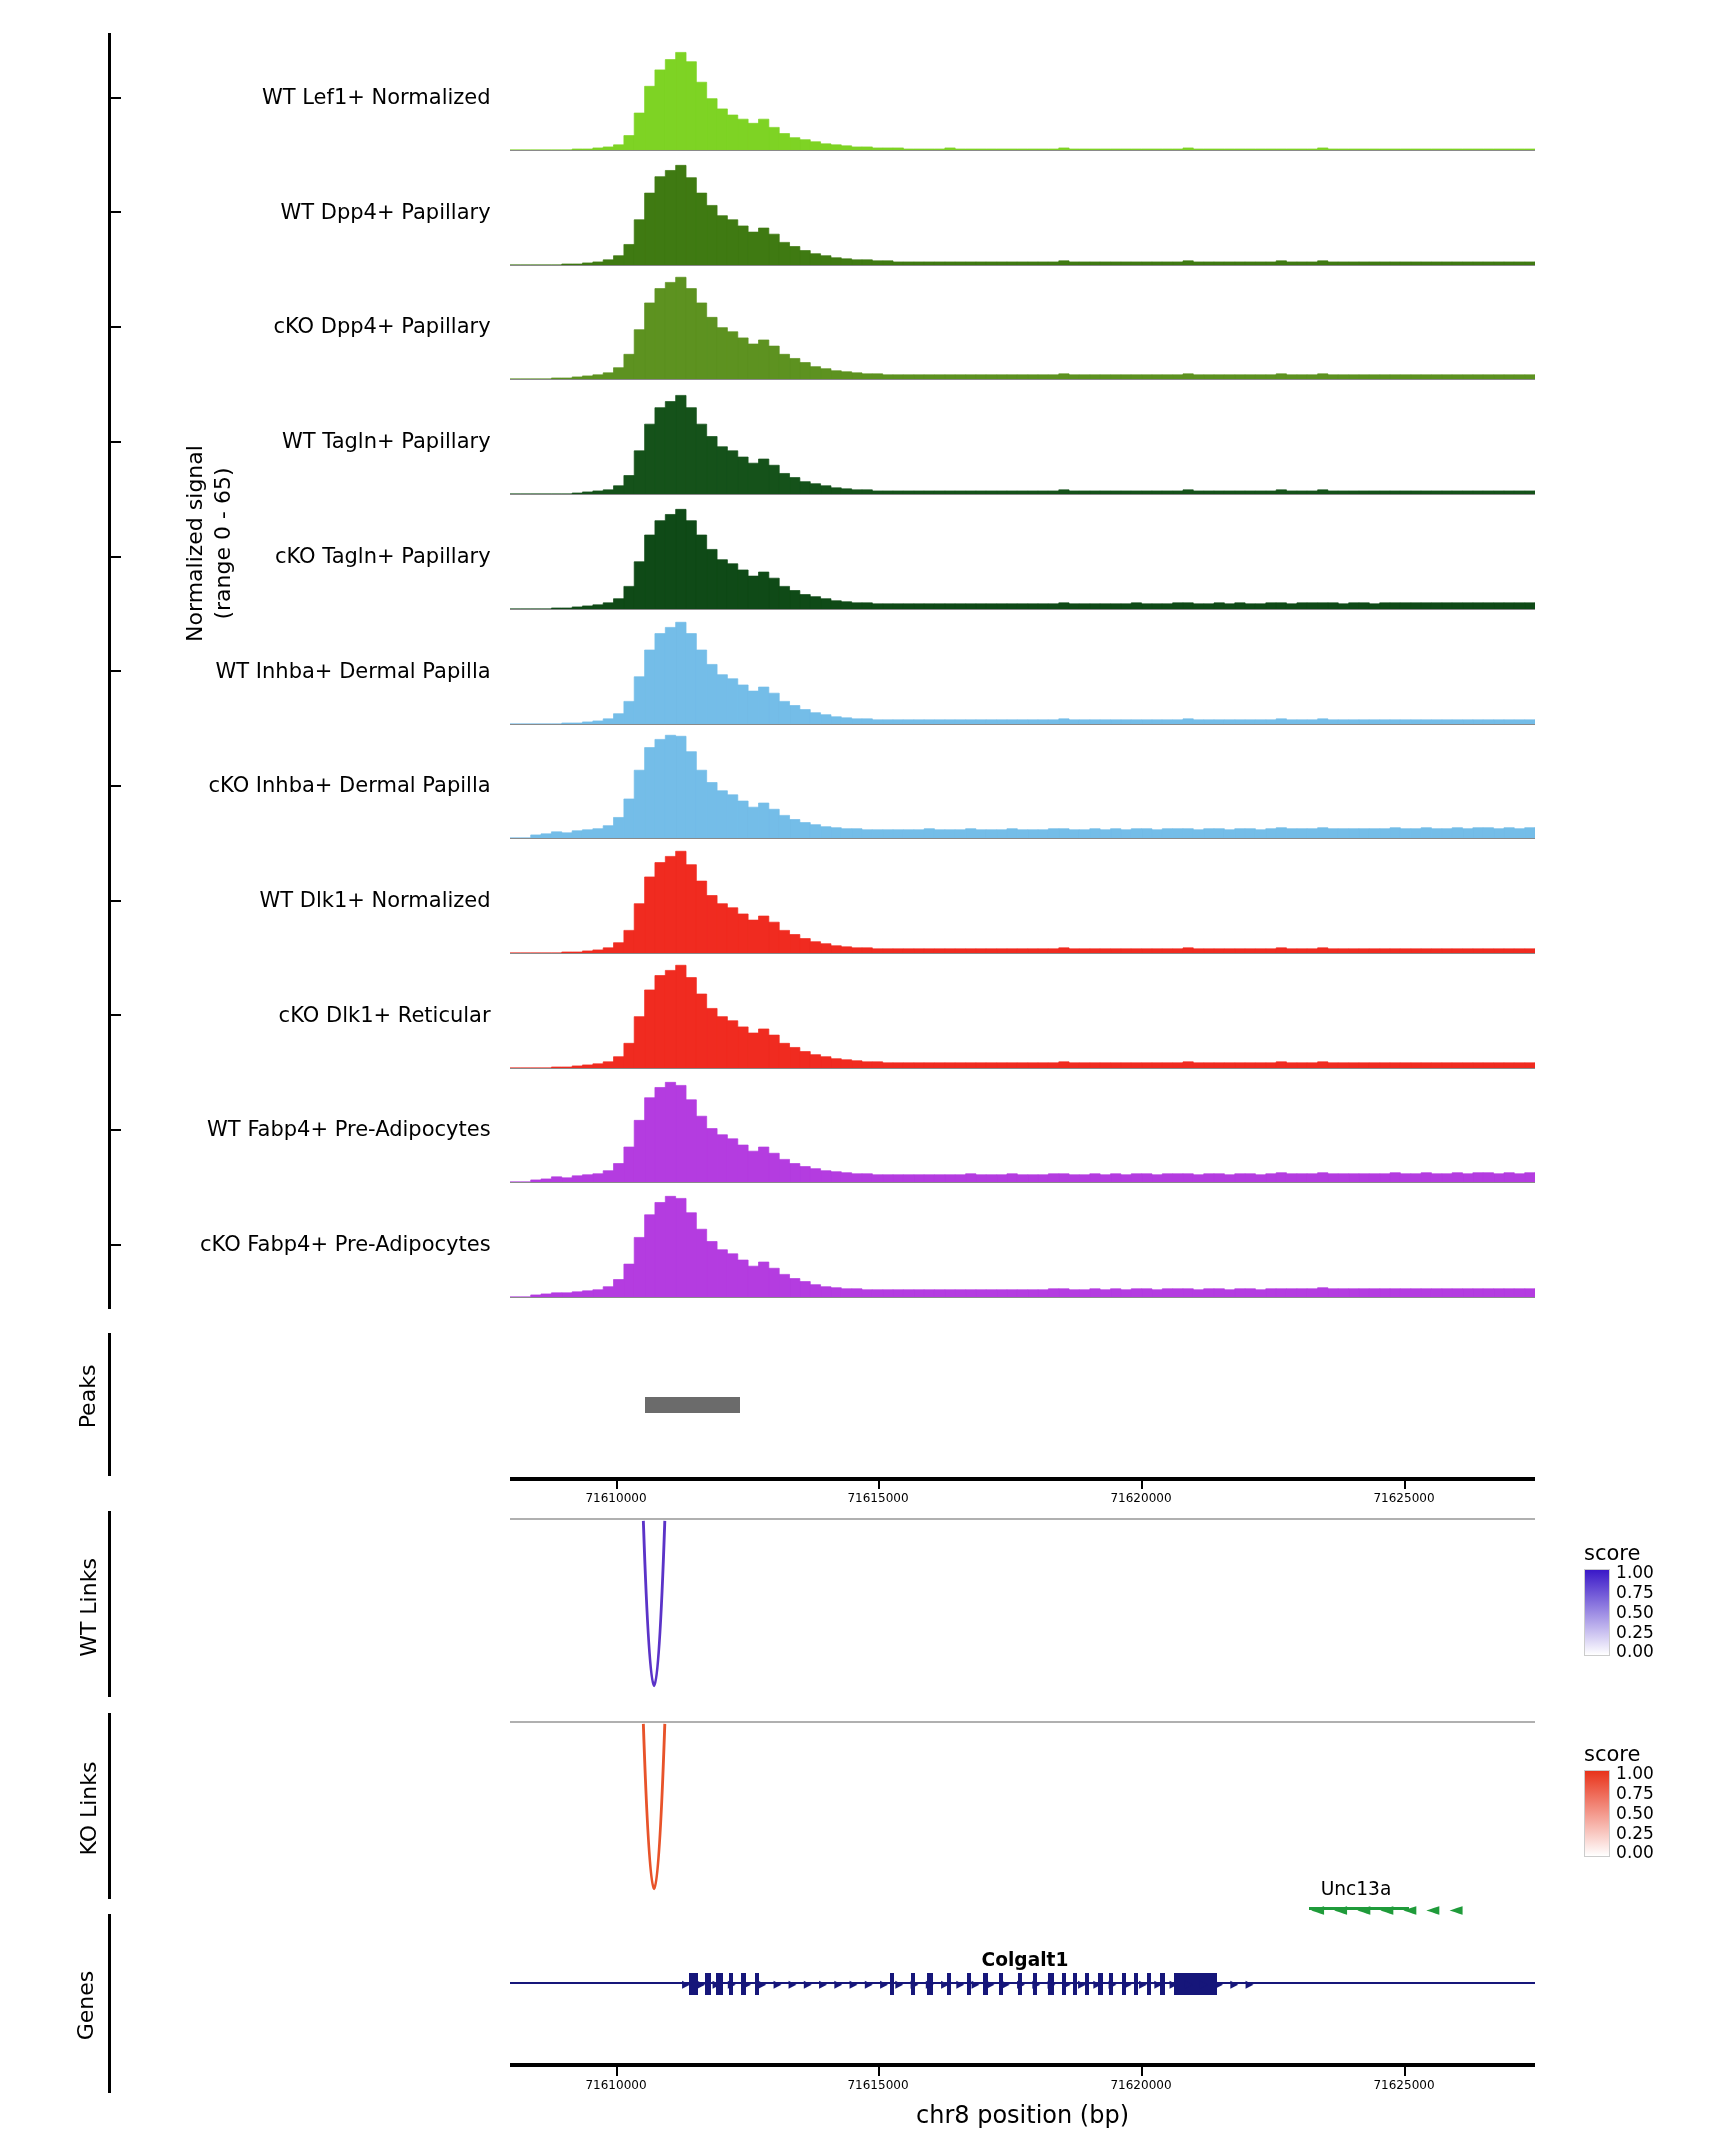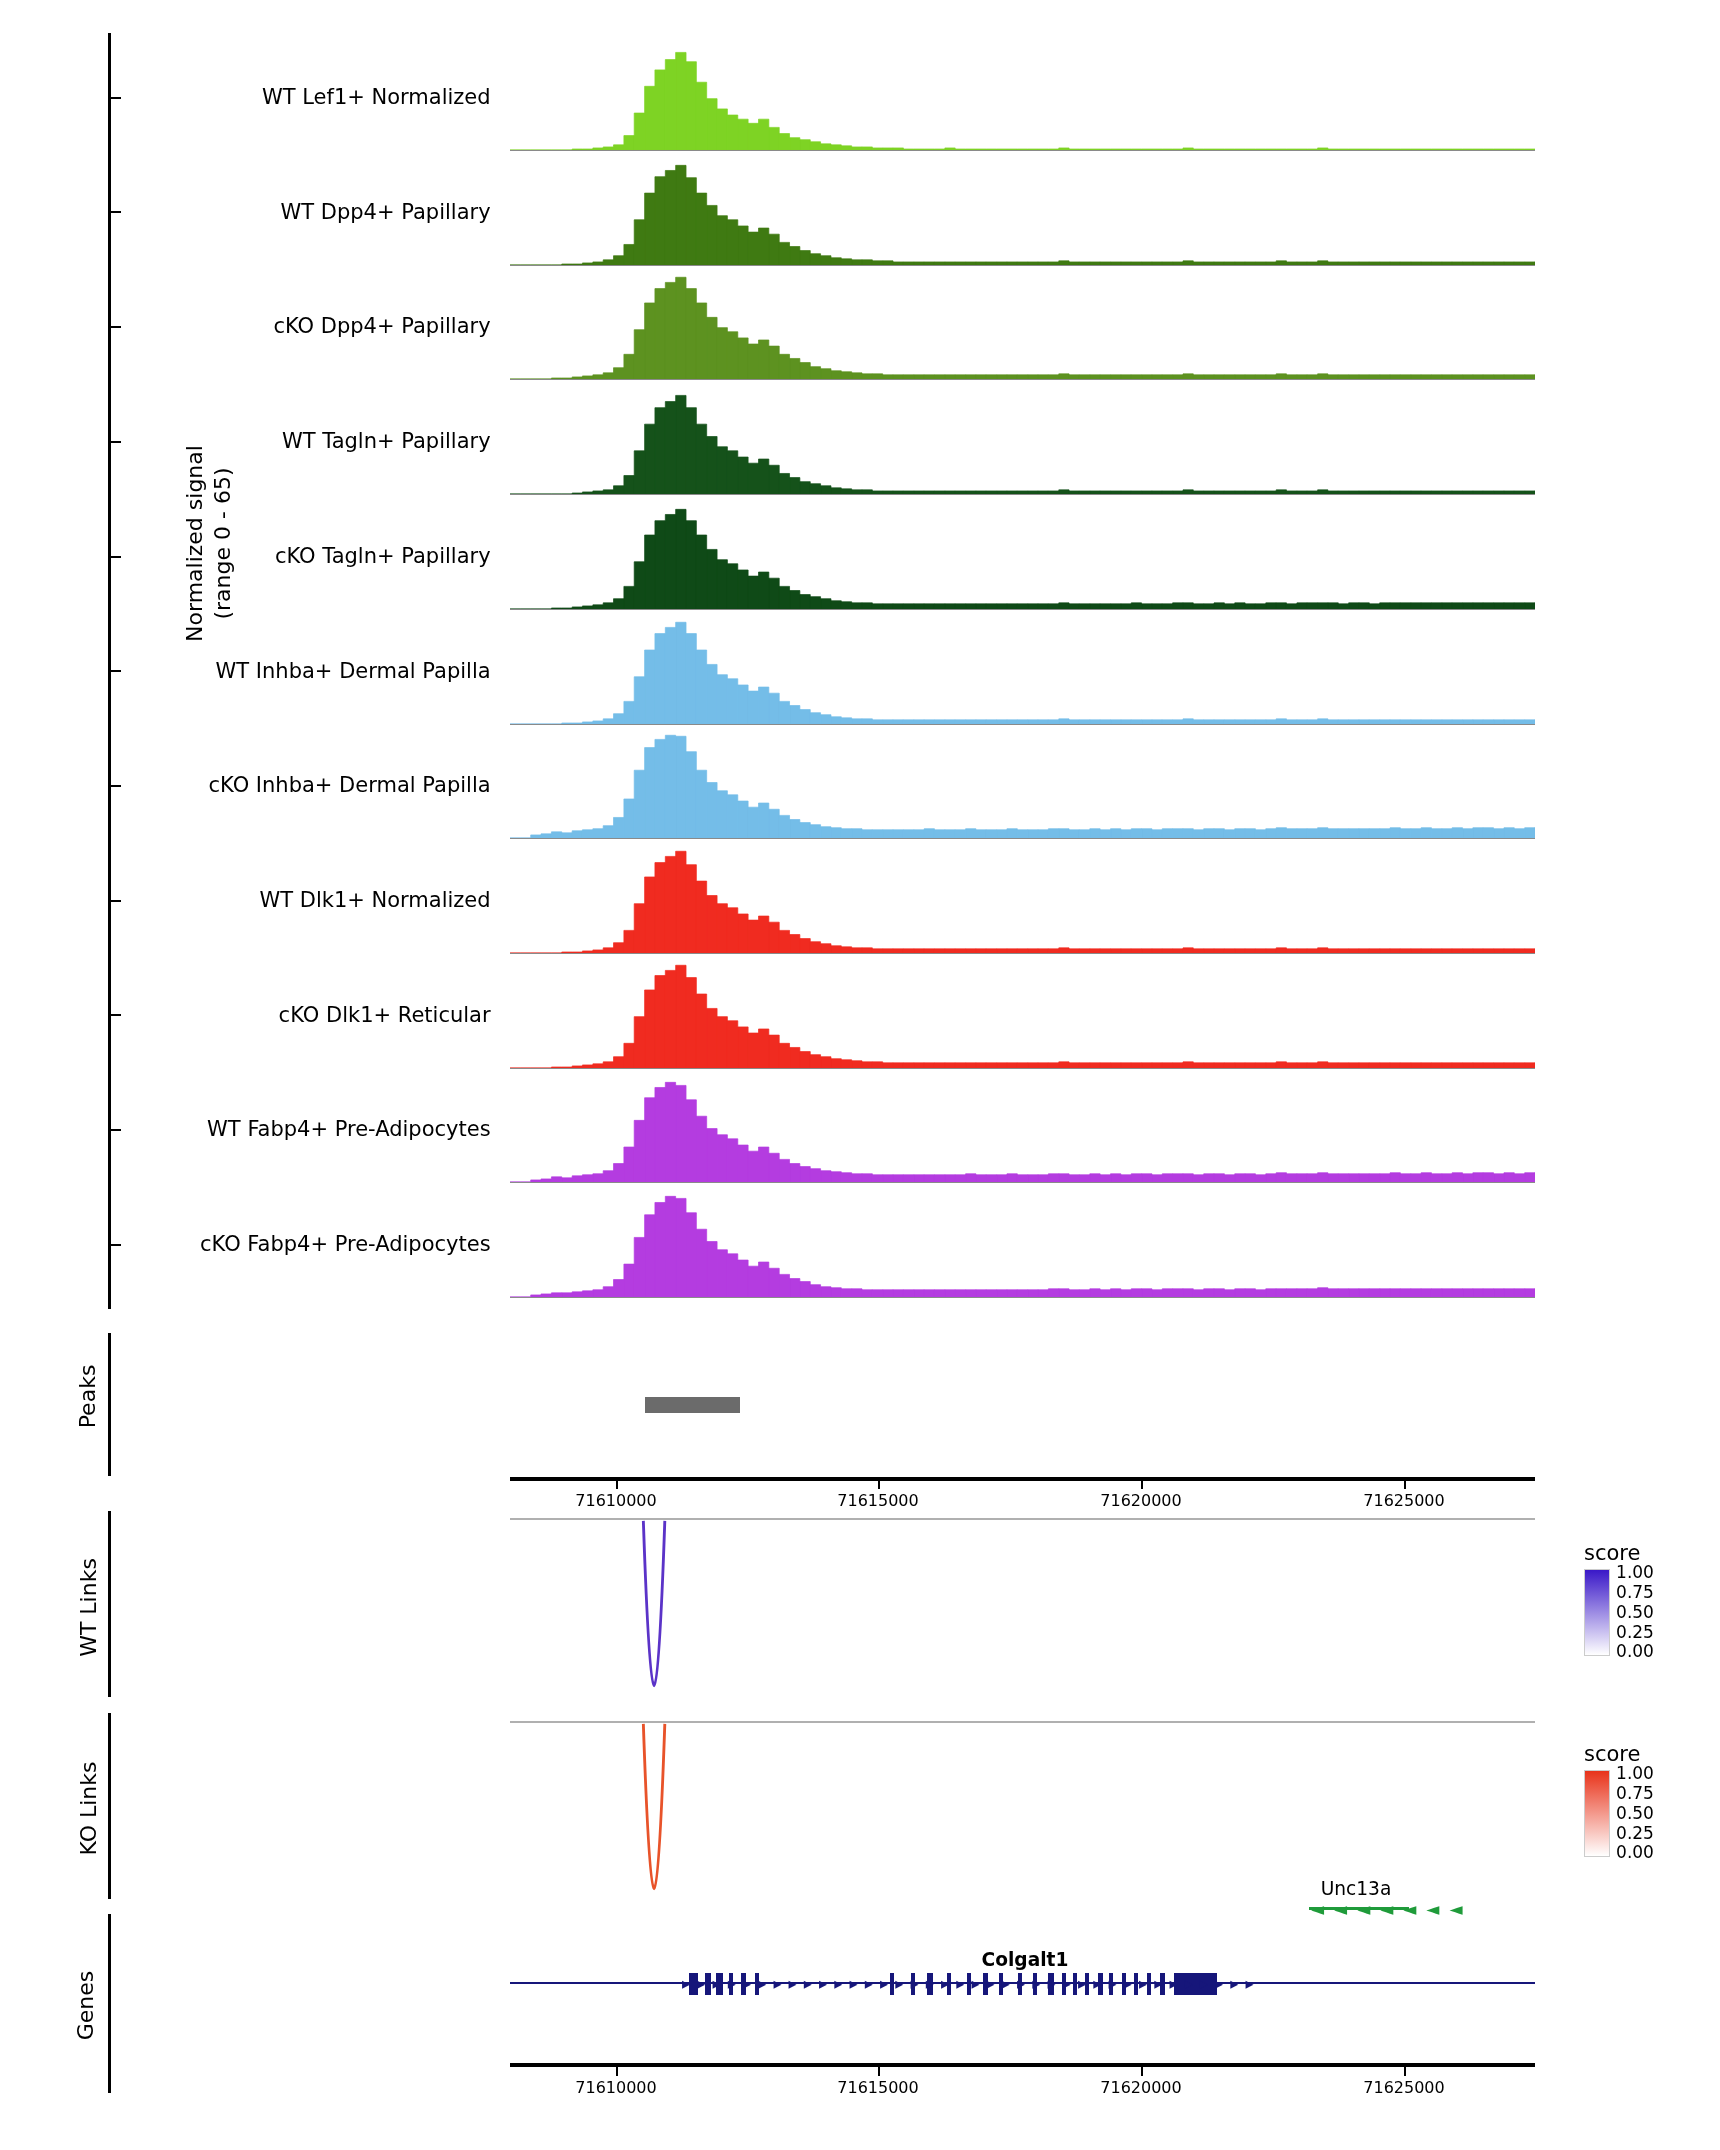--- a/index.html
+++ b/index.html
@@ -101,21 +101,21 @@
     background: #000000;
   }
   .xtick {
     position: absolute;
     width: 2.2px;
     height: 8.6px;
     background: #000000;
   }
   .xticklabel {
     position: absolute;
-    font-size: 16px;
+    font-size: 12px;
     text-align: left;
     transform: translateX(-50%);
   }
   .xaxis-title {
     position: absolute;
     width: 100%;
     text-align: center;
     font-size: 24px;
   }
 
@@ -430,20 +430,21 @@
   <div id="xticks-bottom">
       <div class="xtick" style="left: 616px; top: 2067px;"></div>
       <div class="xticklabel" style="left: 616px; top: 2078px;">71610000</div>
       <div class="xtick" style="left: 878px; top: 2067px;"></div>
       <div class="xticklabel" style="left: 878px; top: 2078px;">71615000</div>
       <div class="xtick" style="left: 1141px; top: 2067px;"></div>
       <div class="xticklabel" style="left: 1141px; top: 2078px;">71620000</div>
       <div class="xtick" style="left: 1404px; top: 2067px;"></div>
       <div class="xticklabel" style="left: 1404px; top: 2078px;">71625000</div>
     </div>
+  <div class="xaxis-title" style="left:510px; width:1025px; top:2101px;">chr8 position (bp)</div>
 
 <div class="tick" style="left: 108px; top: 97px;"></div>
     <div class="tick" style="left: 108px; top: 211px;"></div>
     <div class="tick" style="left: 108px; top: 326px;"></div>
     <div class="tick" style="left: 108px; top: 441px;"></div>
     <div class="tick" style="left: 108px; top: 556px;"></div>
     <div class="tick" style="left: 108px; top: 670px;"></div>
     <div class="tick" style="left: 108px; top: 785px;"></div>
     <div class="tick" style="left: 108px; top: 900px;"></div>
     <div class="tick" style="left: 108px; top: 1014px;"></div>

